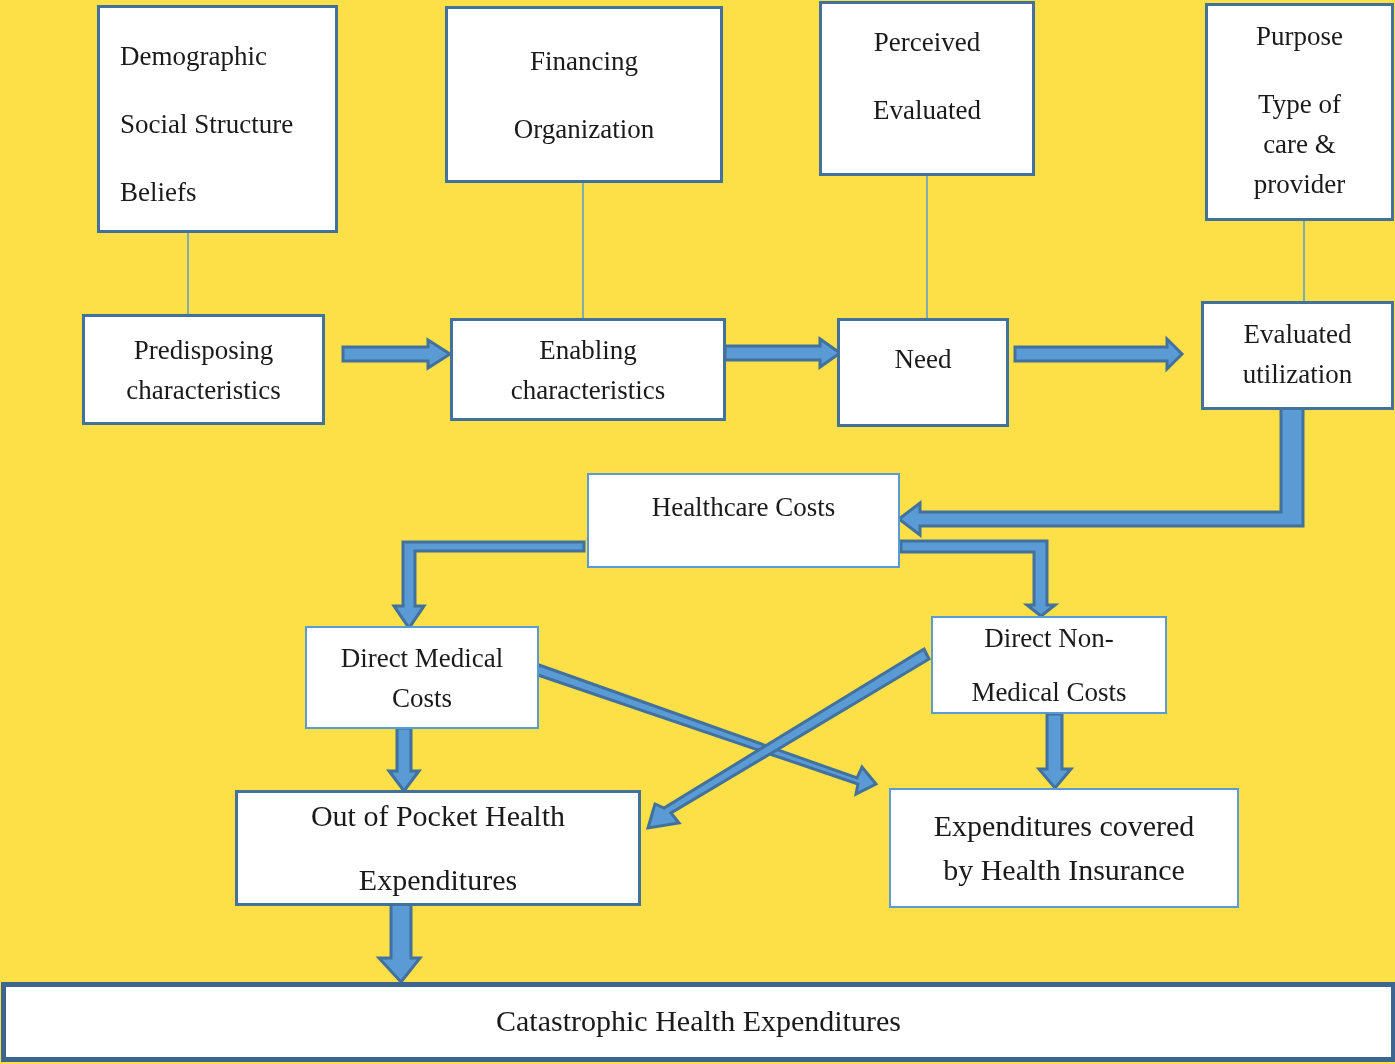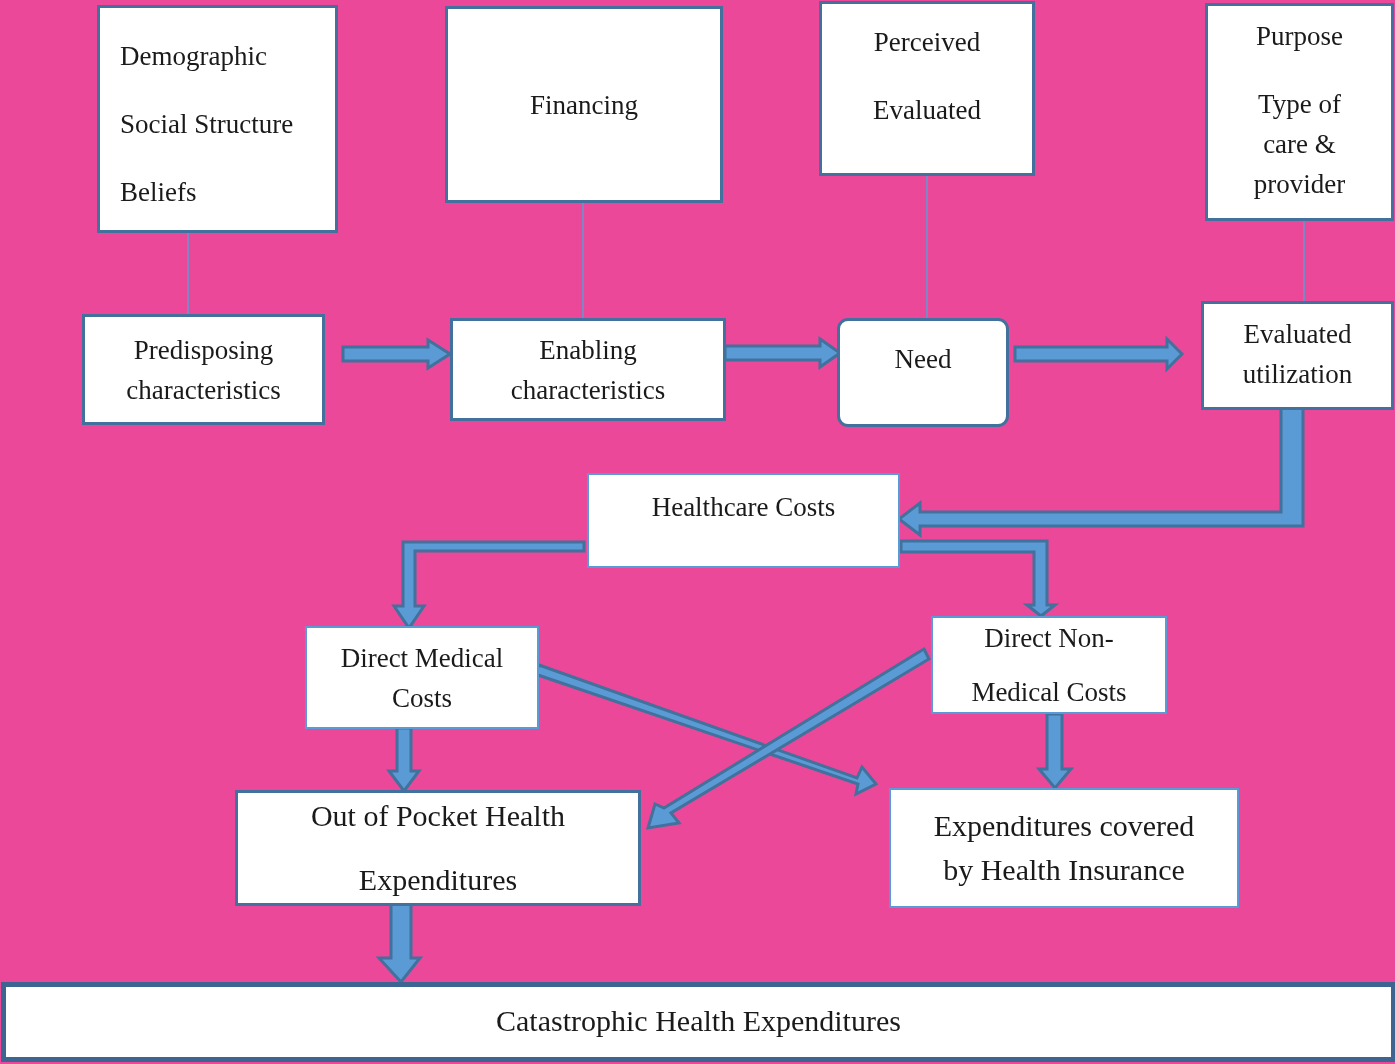--- a/index.html
+++ b/index.html
@@ -1,16 +1,16 @@
 <!DOCTYPE html>
 <html><head>
   <meta charset="utf-8">
   <style>
     html, body { margin:0; padding:0; background:#ffffff; }
-    #canvas { position:relative; width:1395px; height:1064px; overflow:hidden; background:#ec4899; }
+    #canvas { position:relative; width:1395px; height:1064px; overflow:hidden; background:#fde047; }
     #arrows { position:absolute; left:0; top:0; width:1395px; height:1064px; }
     .box {
       position:absolute; box-sizing:border-box; background:#fff;
       font-family:"Liberation Serif", "DejaVu Serif", serif; color:#1a1a1a;
       font-size:27px; line-height:40px; text-align:center;
       display:flex; flex-direction:column; justify-content:center; align-items:center;
     }
     .dark { border:3px solid #41719c; }
     .light { border:2.5px solid #5b9bd5; }
     .thick { border:5px solid #3c6591; }
@@ -54,22 +54,23 @@
       <polygon points="924,649 929,659 671,813 679,823 648,828 655,804 664,808 919,652"></polygon>
     </g>
   </svg>
 
   <div class="box dark left" style="left:97px;top:5px;width:241px;height:228px;padding-top:14px;line-height:68px;">
     <span>Demographic</span>
     <span>Social Structure</span>
     <span>Beliefs</span>
   </div>
 
-  <div class="box dark" style="left:445px;top:6px;width:278px;height:197px;line-height:68px;">
+  <div class="box dark" style="left:445px;top:6px;width:278px;height:177px;line-height:68px;">
     <span>Financing</span>
+    <span>Organization</span>
   </div>
 
   <div class="box dark" style="left:819px;top:1px;width:216px;height:175px;justify-content:flex-start;padding-top:4px;line-height:68px;">
     <span>Perceived</span>
     <span>Evaluated</span>
   </div>
 
   <div class="box dark" style="left:1205px;top:3px;width:189px;height:218px;justify-content:flex-start;padding-top:10px;">
     <span style="margin-bottom:28px;text-align:right;">Purpose</span>
     <span>Type of</span>
@@ -80,21 +81,21 @@
   <div class="box dark" style="left:82px;top:314px;width:243px;height:111px;">
     <span>Predisposing</span>
     <span>characteristics</span>
   </div>
 
   <div class="box dark" style="left:450px;top:318px;width:276px;height:103px;">
     <span>Enabling</span>
     <span>characteristics</span>
   </div>
 
-  <div class="box dark" style="left:837px;top:318px;width:172px;height:109px;justify-content:flex-start;padding-top:18px;border-radius:11px;">
+  <div class="box dark" style="left:837px;top:318px;width:172px;height:109px;justify-content:flex-start;padding-top:18px;">
     <span>Need</span>
   </div>
 
   <div class="box dark" style="left:1201px;top:301px;width:193px;height:109px;justify-content:flex-start;padding-top:10px;">
     <span>Evaluated</span>
     <span>utilization</span>
   </div>
 
   <div class="box light" style="left:587px;top:473px;width:313px;height:95px;justify-content:flex-start;padding-top:12px;">
     <span>Healthcare Costs</span>

